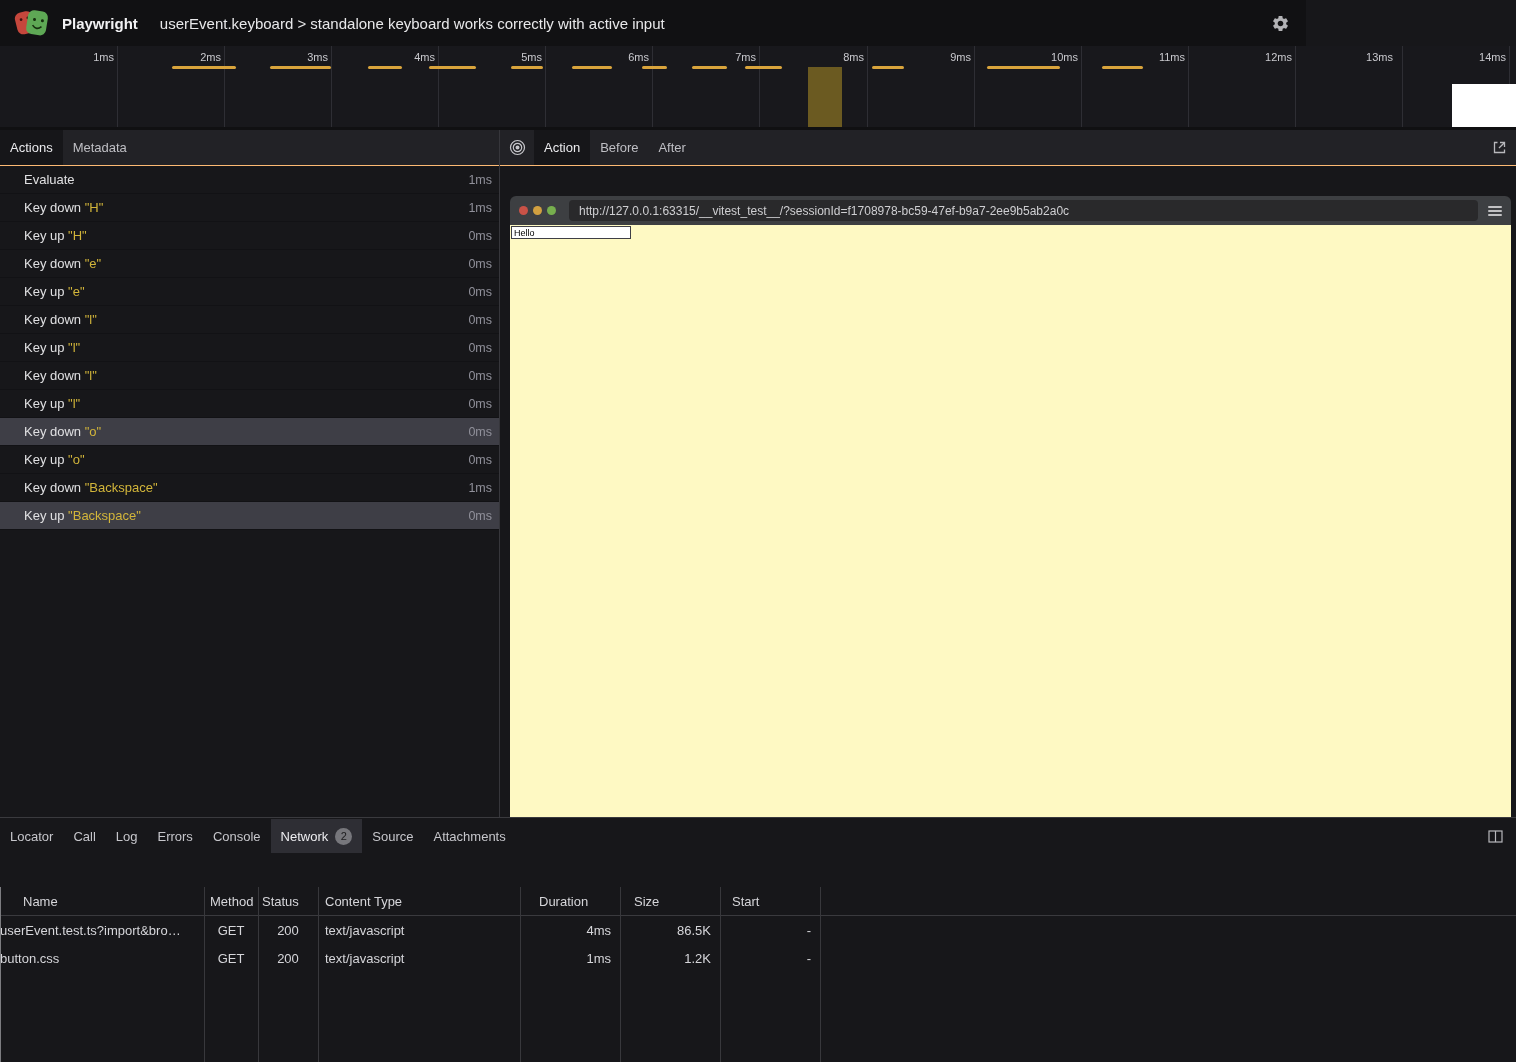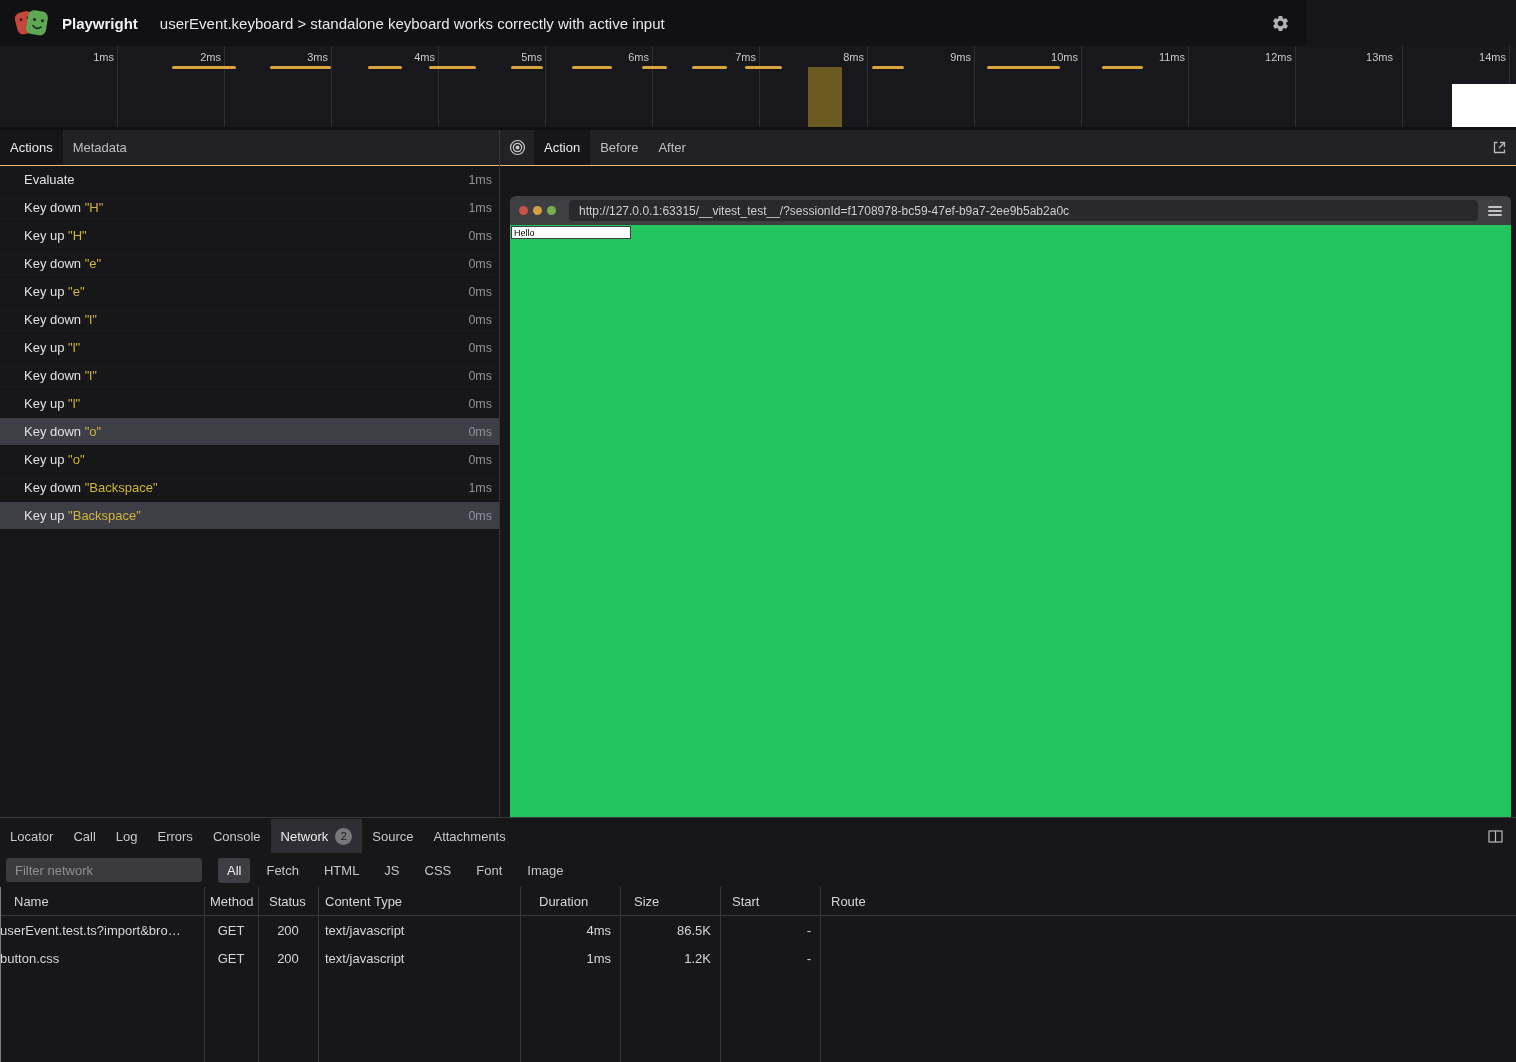--- a/index.html
+++ b/index.html
@@ -46,21 +46,21 @@
   
   .browser{position:absolute;left:10px;top:66px;width:1001px;height:594px;}
   .browser-chrome{height:29px;background:#3d3f42;border-radius:6px 6px 0 0;display:flex;
     align-items:center;padding:0 9px;box-sizing:border-box;}
   .dot{width:9px;height:9px;border-radius:50%;margin-right:5px;flex:0 0 auto;}
   .urlbar{flex:1;height:21px;background:#29292b;border-radius:4px;margin:0 10px 0 8px;
     display:flex;align-items:center;padding:0 10px;box-sizing:border-box;overflow:hidden;}
   .url-text{font-size:12px;color:#cfcfd2;white-space:nowrap;}
   .hamburger{width:14px;height:10px;display:flex;flex-direction:column;justify-content:space-between;flex:0 0 auto;}
   .hamburger span{display:block;height:2px;background:#c2c2c4;border-radius:1px;}
-  .browser-page{height:712px;background:#22c55e;position:relative;}
+  .browser-page{height:712px;background:#fef9c3;position:relative;}
   .page-input{position:absolute;left:1px;top:1px;width:114px;height:11px;border:1.5px solid #3f3f46;
     font-size:9px;font-family:"Liberation Sans",sans-serif;padding:0 2px;color:#000;background:#fff;outline:none;}
   
   .bottom{position:absolute;left:0;top:817px;width:1516px;height:245px;background:#17171a;
     border-top:1px solid #3a3a3e;box-sizing:border-box;}
   .bottom-tabbar{height:34px;margin-top:1px;display:flex;align-items:stretch;padding:0 4px 0 0;}
   .btab{padding:0 10px;display:flex;align-items:center;gap:7px;font-size:13px;color:#c6c6cb;cursor:pointer;}
   .btab.selected{background:#2e2e34;color:#ededf0;}
   .badge{width:17px;height:17px;border-radius:50%;background:#77777c;color:#1c1c1e;font-size:11px;
     display:flex;align-items:center;justify-content:center;}
@@ -71,21 +71,21 @@
   .chip{padding:5px 9px;font-size:13px;color:#c6c6cb;border-radius:3px;margin-left:7px;cursor:pointer;}
   .chip.selected{background:#3d3d44;color:#ededf0;}
   .chip.first{margin-left:16px;}
   .net-table{position:absolute;left:0;top:69px;right:0;bottom:0;}
   .net-table::before{content:"";position:absolute;left:0;top:0;bottom:0;width:1px;background:#7c7c80;}
   .net-header,.net-row{display:grid;grid-template-columns:204px 54px 60px 202px 100px 100px 100px 1fr;
     align-items:center;font-size:13px;color:#d6d6da;box-sizing:border-box;}
   .net-header{height:29px;border-bottom:1px solid #3a3a3e;}
   .net-row{height:28px;cursor:pointer;}
   .cell{overflow:hidden;white-space:nowrap;}
-  .h-name{padding-left:14px;}   .h-method{padding-left:6px;} .h-status{padding-left:11px;}
+  .h-name{padding-left:23px;}   .h-method{padding-left:6px;} .h-status{padding-left:4px;}
   .h-ct{padding-left:7px;}     .h-dur{padding-left:19px;}    .h-size{padding-left:14px;}
   .h-start{padding-left:12px;} .h-route{padding-left:11px;}
   .c-name{}   .c-center{text-align:center;}
   .c-left{padding-left:7px;}   .c-right{text-align:right;padding-right:9px;}
   .vsep{position:absolute;top:0;bottom:0;width:1px;background:#38383c;}
 </style>
 </head>
 <body>
 
 <div class="topbar">
@@ -321,42 +321,29 @@
         </div>
       </span>
     <div class="push" style="flex:1;"></div>
     <div class="iconbtn">
       <svg width="15" height="13" viewBox="0 0 15 13" fill="none" stroke="#b8b8bc" stroke-width="1.2">
         <rect x="1" y="1" width="13" height="11"></rect>
           <line x1="7.5" y1="1" x2="7.5" y2="12"></line>
       </svg>
     </div>
   </div>
-  <div class="filter-row">
-    <input class="filter-input" placeholder="Filter network" style="">
-    <span id="filter-chips" style="display:flex;align-items:center;">
-        <div class="chip selected first">All</div>
-        <div class="chip">Fetch</div>
-        <div class="chip">HTML</div>
-        <div class="chip">JS</div>
-        <div class="chip">CSS</div>
-        <div class="chip">Font</div>
-        <div class="chip">Image</div>
-      </span>
-  </div>
   <div class="net-table" id="net-table">
     <div class="net-header" id="net-header">
         <div class="cell h-name">Name</div>
         <div class="cell h-method">Method</div>
         <div class="cell h-status">Status</div>
         <div class="cell h-ct">Content Type</div>
         <div class="cell h-dur">Duration</div>
         <div class="cell h-size">Size</div>
         <div class="cell h-start">Start</div>
-        <div class="cell h-route">Route</div>
       </div>
     <div id="net-rows">
         <div class="net-row">
           <div class="cell c-name">userEvent.test.ts?import&amp;bro…</div>
           <div class="cell c-center">GET</div>
           <div class="cell c-center">200</div>
           <div class="cell c-left">text/javascript</div>
           <div class="cell c-right">4ms</div>
           <div class="cell c-right">86.5K</div>
           <div class="cell c-right">-</div>

